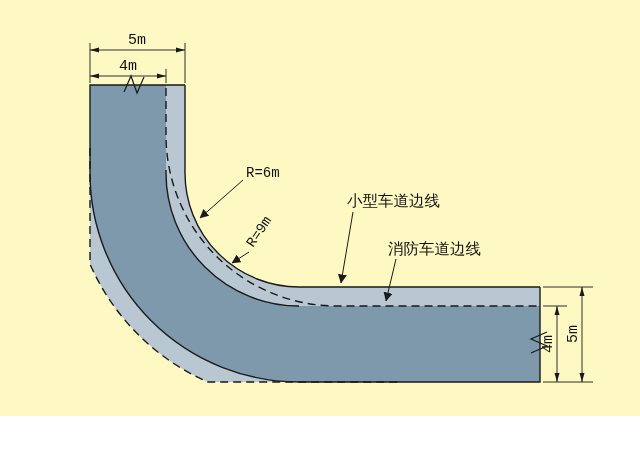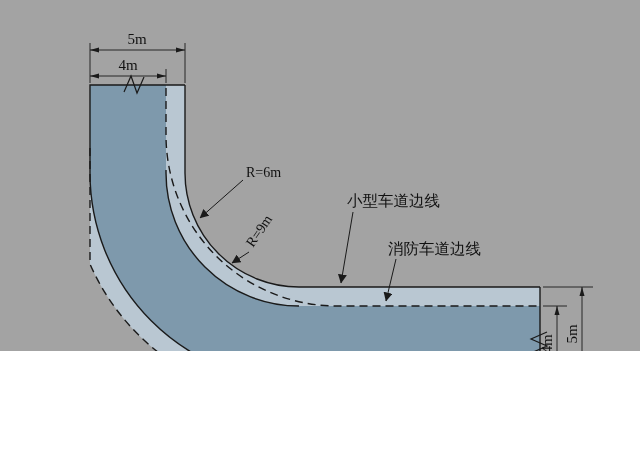--- a/index.html
+++ b/index.html
@@ -1,20 +1,20 @@
 <!DOCTYPE html>
 <html><head>
 <meta charset="utf-8">
 <style>
   html,body{margin:0;padding:0;background:#ffffff;}
   .stage{
     position:relative;
-    width:640px;height:351px;
-    background:#a3a3a3;
-    font-family:Liberation Serif, serif;
+    width:640px;height:416px;
+    background:#fef9c3;
+    font-family:Liberation Mono, monospace;
     overflow:hidden;
   }
   svg{position:absolute;left:0;top:0;}
   text{fill:#111111;}
   .dim-text{font-size:15px;}
   .radius-text{font-size:14px;}
   .lane-text{font-size:15.5px;}
 </style>
 </head>
 <body>

